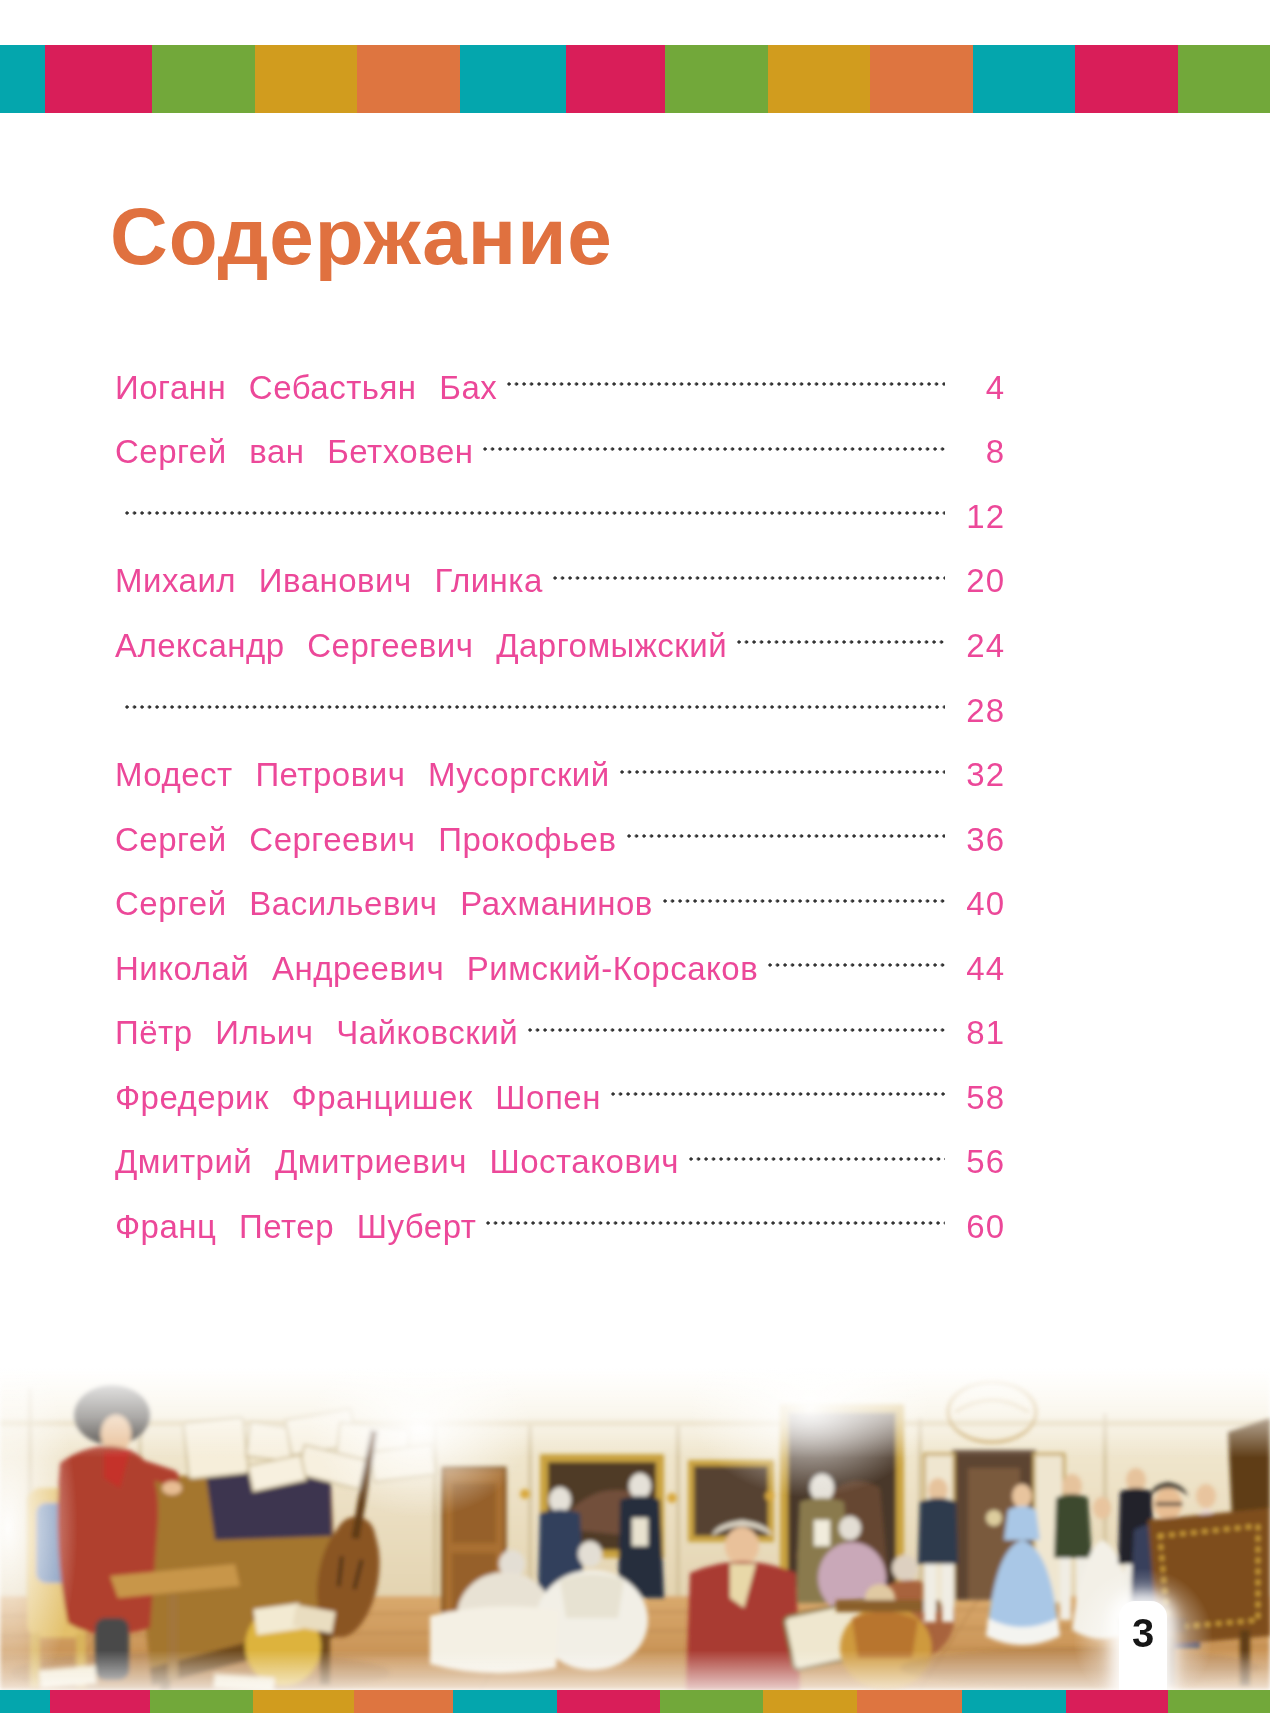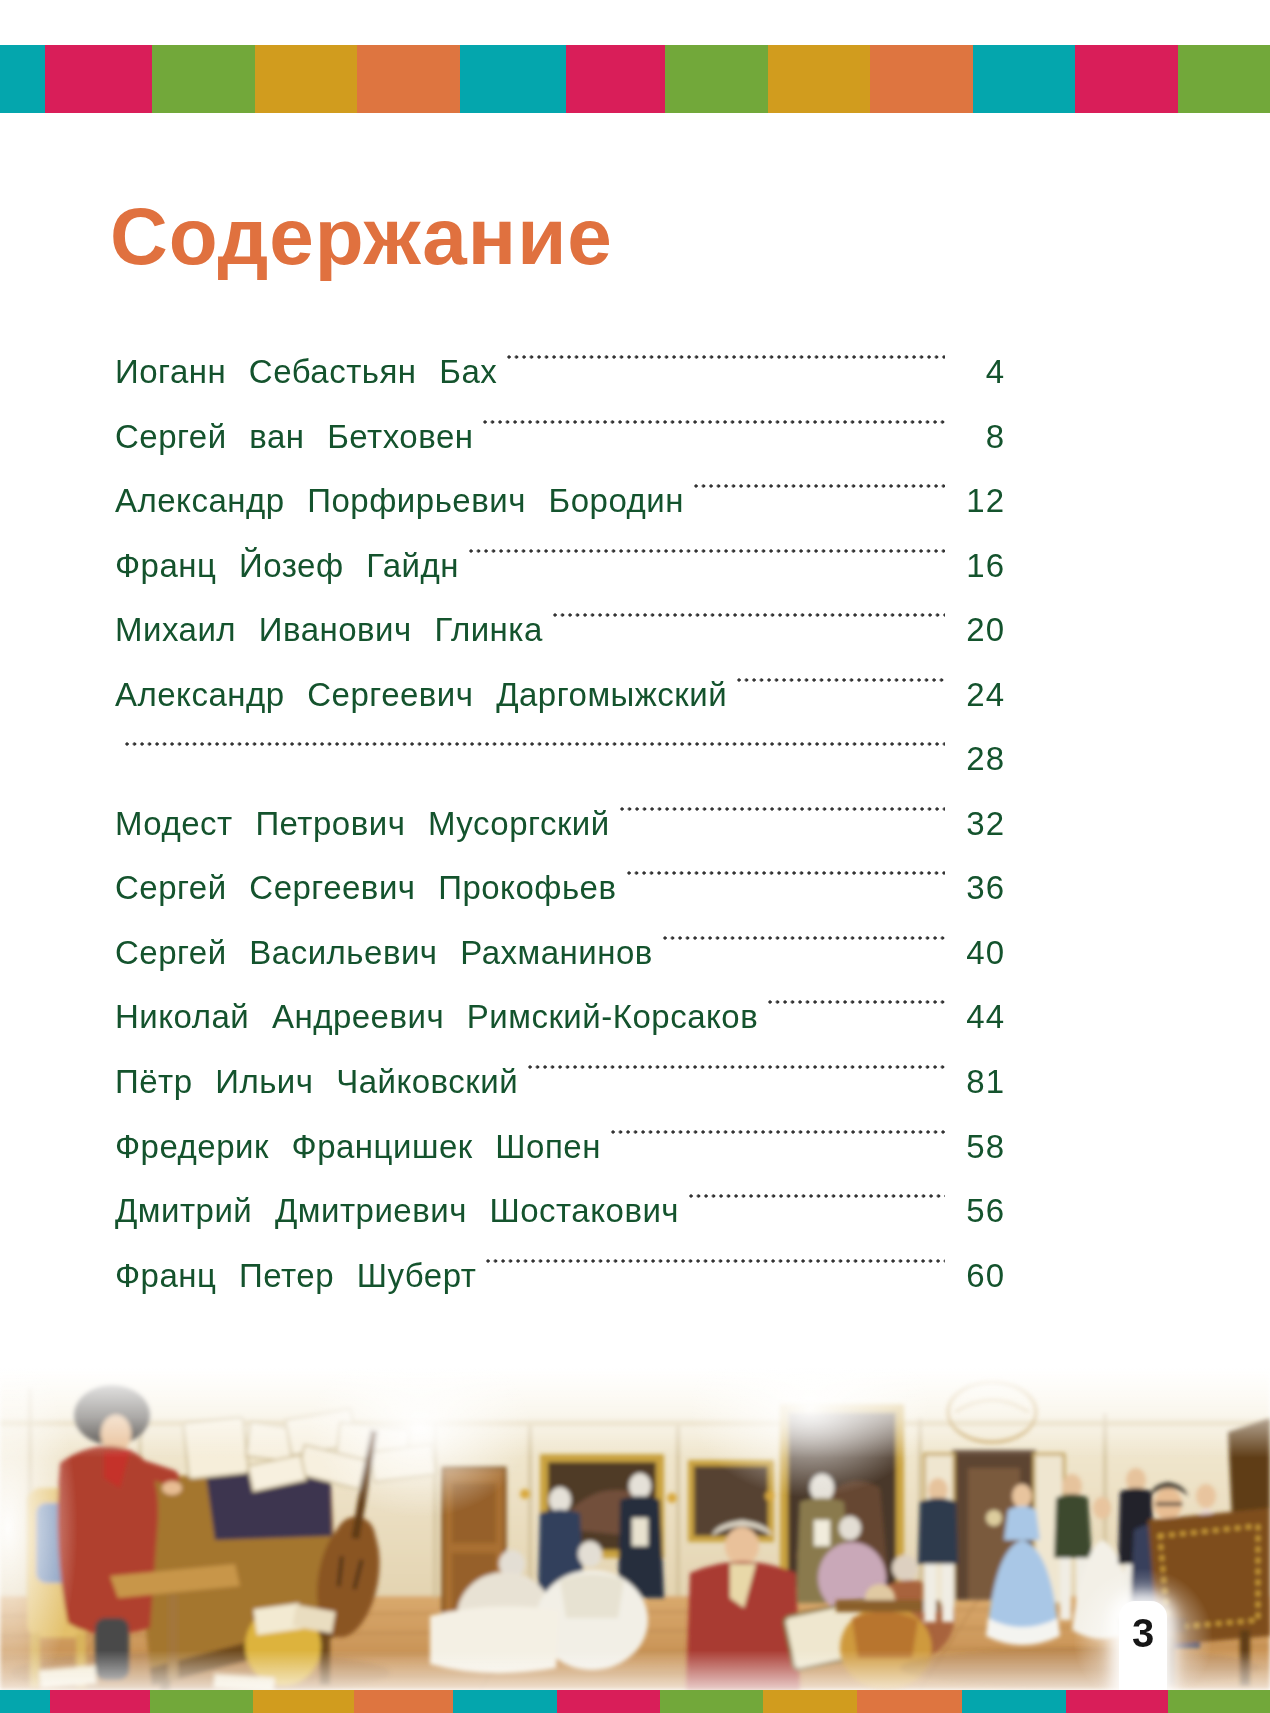--- a/index.html
+++ b/index.html
@@ -16,22 +16,22 @@
   
   .title {
     position:absolute; left:110px; top:148px; margin:0;
     font-size:80px; font-weight:bold; letter-spacing:1px;
     color:#e0713f; line-height:1.1;
   }
 
   
   .toc { position:absolute; left:115px; top:310px; width:890px; }
   .toc-row {
-    height:64.55px; display:flex; align-items:flex-start;
-    color:#14532d; font-size:33px;
+    height:64.55px; display:flex; align-items:center;
+    color:#ec4899; font-size:33px;
   }
   .toc-name { line-height:1; letter-spacing:0.5px; word-spacing:13px; white-space:nowrap; }
   .toc-dots {
     flex:1 1 auto; height:4px; margin:0 4px 6px 10px;
     background-image:radial-gradient(circle at 2px 2px, #333333 1.4px, transparent 1.9px);
     background-size:7.5px 4px; background-repeat:repeat-x; background-position:left bottom;
   }
   .toc-page { line-height:1; min-width:56px; text-align:right; letter-spacing:1px; }
 
   
@@ -77,28 +77,22 @@
         <span class="toc-name">Иоганн Себастьян Бах</span>
         <span class="toc-dots"></span>
         <span class="toc-page">4</span>
       </div>
     <div class="toc-row">
         <span class="toc-name">Сергей ван Бетховен</span>
         <span class="toc-dots"></span>
         <span class="toc-page">8</span>
       </div>
     <div class="toc-row">
-        <span class="toc-name">Александр Порфирьевич Бородин</span>
         <span class="toc-dots"></span>
         <span class="toc-page">12</span>
-      </div>
-    <div class="toc-row">
-        <span class="toc-name">Франц Йозеф Гайдн</span>
-        <span class="toc-dots"></span>
-        <span class="toc-page">16</span>
       </div>
     <div class="toc-row">
         <span class="toc-name">Михаил Иванович Глинка</span>
         <span class="toc-dots"></span>
         <span class="toc-page">20</span>
       </div>
     <div class="toc-row">
         <span class="toc-name">Александр Сергеевич Даргомыжский</span>
         <span class="toc-dots"></span>
         <span class="toc-page">24</span>

